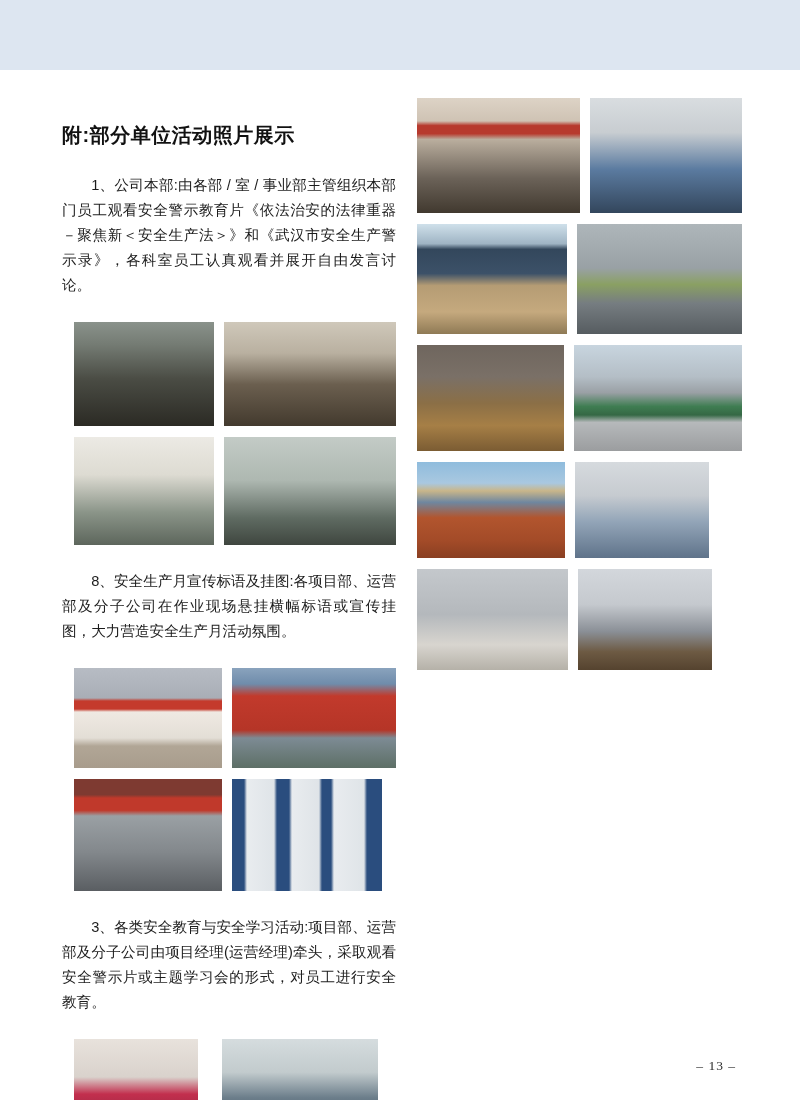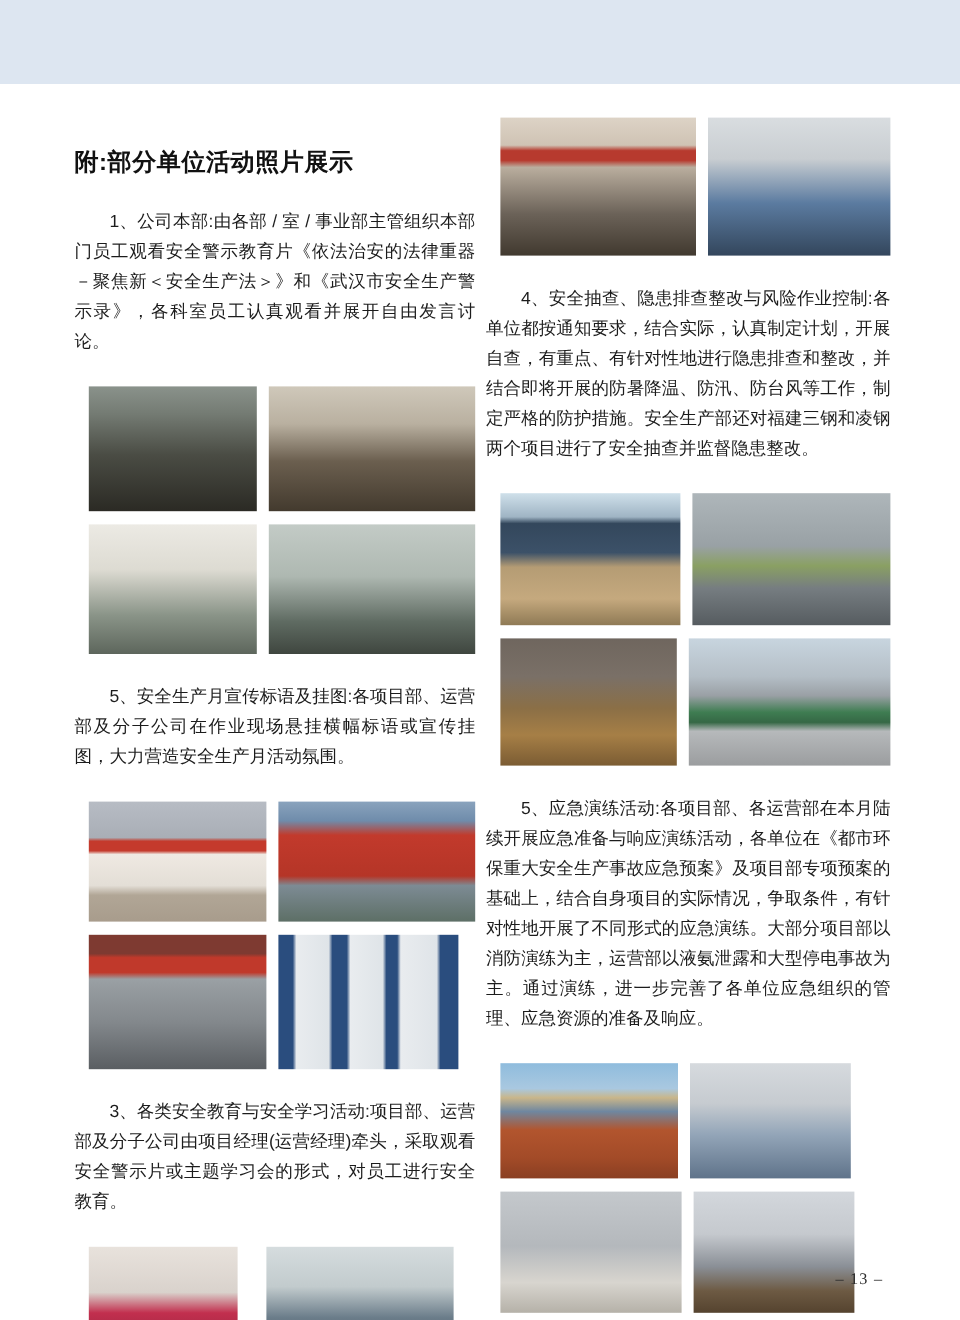--- a/index.html
+++ b/index.html
@@ -90,21 +90,21 @@
 
       <div class="prow">
         <div class="photo w140 h104" title="dark meeting room, staff watching safety film on wall screen" style="background: linear-gradient(rgb(138, 146, 139) 0%, rgb(116, 123, 115) 22%, rgb(74, 76, 68) 55%, rgb(43, 42, 36) 100%);"></div>
         <div class="photo grow h104" title="conference room, staff seated around long dark table" style="background: linear-gradient(rgb(207, 200, 186) 0%, rgb(185, 176, 160) 30%, rgb(107, 95, 79) 60%, rgb(67, 58, 46) 100%);"></div>
       </div>
       <div class="prow">
         <div class="photo w140 h108" title="office with bright windows, employees standing among desks" style="background: linear-gradient(rgb(236, 234, 228) 0%, rgb(221, 219, 210) 35%, rgb(138, 148, 136) 70%, rgb(93, 102, 92) 100%);"></div>
         <div class="photo grow h108" title="meeting room, staff watching projector screen" style="background: linear-gradient(rgb(195, 203, 198) 0%, rgb(174, 184, 177) 40%, rgb(95, 107, 98) 75%, rgb(63, 70, 63) 100%);"></div>
       </div>
 
-      <p class="body">5、安全生产月宣传标语及挂图:各项目部、运营部及分子公司在作业现场悬挂横幅标语或宣传挂图，大力营造安全生产月活动氛围。</p>
+      <p class="body">8、安全生产月宣传标语及挂图:各项目部、运营部及分子公司在作业现场悬挂横幅标语或宣传挂图，大力营造安全生产月活动氛围。</p>
 
       <div class="prow">
         <div class="photo w148 h100" title="white site building with red safety-month banner under grey sky" style="background: linear-gradient(rgb(183, 188, 196) 0%, rgb(169, 174, 182) 30%, rgb(196, 58, 44) 33%, rgb(196, 58, 44) 41%, rgb(239, 233, 226) 44%, rgb(227, 222, 214) 70%, rgb(177, 166, 150) 78%, rgb(168, 156, 140) 100%);"></div>
         <div class="photo grow h100" title="blue-framed propaganda bulletin board with red posters" style="background: linear-gradient(rgb(138, 163, 189) 0%, rgb(111, 140, 171) 16%, rgb(194, 58, 44) 28%, rgb(181, 53, 39) 62%, rgb(125, 139, 148) 70%, rgb(93, 111, 102) 100%);"></div>
       </div>
       <div class="prow">
         <div class="photo w148 h112" title="industrial worksite with red slogan banner on steel structure" style="background: linear-gradient(rgb(126, 58, 49) 0%, rgb(126, 58, 49) 14%, rgb(192, 57, 43) 17%, rgb(192, 57, 43) 28%, rgb(154, 160, 164) 33%, rgb(131, 136, 140) 65%, rgb(90, 94, 98) 100%);"></div>
         <div class="photo w150s h112" title="three white safety posters hung on deep blue wall" style="background: linear-gradient(90deg, rgb(42, 77, 126) 0%, rgb(42, 77, 126) 8%, rgb(233, 236, 239) 10%, rgb(223, 228, 232) 28%, rgb(42, 77, 126) 30%, rgb(42, 77, 126) 38%, rgb(233, 236, 239) 40%, rgb(223, 228, 232) 58%, rgb(42, 77, 126) 60%, rgb(42, 77, 126) 66%, rgb(233, 236, 239) 68%, rgb(223, 228, 232) 88%, rgb(42, 77, 126) 90%, rgb(42, 77, 126) 100%);"></div>
       </div>
 
@@ -116,32 +116,30 @@
       </div>
     </div>
 
     <div class="col-right">
 
       <div class="prow rt">
         <div class="photo w163 h115" title="education meeting hall with red banner and seated audience" style="background: linear-gradient(rgb(221, 211, 198) 0%, rgb(207, 195, 180) 20%, rgb(183, 58, 46) 24%, rgb(183, 58, 46) 31%, rgb(186, 174, 158) 36%, rgb(107, 98, 88) 70%, rgb(65, 57, 47) 100%);"></div>
         <div class="photo grow h115" title="workers in blue hard hats at pre-shift safety meeting" style="background: linear-gradient(rgb(217, 221, 224) 0%, rgb(200, 205, 209) 30%, rgb(91, 123, 160) 62%, rgb(51, 70, 92) 100%);"></div>
       </div>
 
-      <p class="body">4、安全抽查、隐患排查整改与风险作业控制:各单位都按通知要求，结合实际，认真制定计划，开展自查，有重点、有针对性地进行隐患排查和整改，并结合即将开展的防暑降温、防汛、防台风等工作，制定严格的防护措施。安全生产部还对福建三钢和凌钢两个项目进行了安全抽查并监督隐患整改。</p>
 
       <div class="prow">
         <div class="photo w150 h110" title="inspectors standing on dirt ground before dark factory buildings" style="background: linear-gradient(rgb(207, 224, 234) 0%, rgb(159, 180, 196) 18%, rgb(51, 71, 92) 23%, rgb(60, 81, 104) 45%, rgb(181, 156, 116) 56%, rgb(197, 169, 126) 80%, rgb(143, 122, 85) 100%);"></div>
         <div class="photo grow h110" title="helmeted workers with safety vests inside construction building" style="background: linear-gradient(rgb(174, 182, 186) 0%, rgb(153, 161, 165) 40%, rgb(138, 160, 99) 55%, rgb(118, 125, 129) 72%, rgb(86, 92, 96) 100%);"></div>
       </div>
       <div class="prow">
         <div class="photo w147 h106" title="scaffolding and earth mound at project construction site" style="background: linear-gradient(rgb(111, 102, 94) 0%, rgb(122, 112, 103) 30%, rgb(139, 111, 70) 55%, rgb(166, 127, 70) 76%, rgb(123, 92, 51) 100%);"></div>
         <div class="photo grow h106" title="plant building exterior with green safety netting" style="background: linear-gradient(rgb(200, 213, 223) 0%, rgb(180, 190, 198) 30%, rgb(154, 160, 165) 45%, rgb(63, 125, 82) 58%, rgb(53, 104, 69) 66%, rgb(182, 185, 187) 73%, rgb(155, 157, 159) 100%);"></div>
       </div>
 
-      <p class="body">5、应急演练活动:各项目部、各运营部在本月陆续开展应急准备与响应演练活动，各单位在《都市环保重大安全生产事故应急预案》及项目部专项预案的基础上，结合自身项目的实际情况，争取条件，有针对性地开展了不同形式的应急演练。大部分项目部以消防演练为主，运营部以液氨泄露和大型停电事故为主。通过演练，进一步完善了各单位应急组织的管理、应急资源的准备及响应。</p>
 
       <div class="prow">
         <div class="photo w148 h96" title="outdoor fire-drill on red soil with workers and extinguisher smoke" style="background: linear-gradient(rgb(143, 188, 221) 0%, rgb(169, 200, 224) 22%, rgb(201, 182, 138) 30%, rgb(111, 135, 160) 42%, rgb(178, 85, 46) 58%, rgb(163, 75, 40) 82%, rgb(138, 63, 34) 100%);"></div>
         <div class="photo w134 h96" title="operators in white helmets checking electrical control panel" style="background: linear-gradient(rgb(214, 218, 222) 0%, rgb(198, 203, 208) 35%, rgb(147, 165, 184) 62%, rgb(95, 115, 138) 100%);"></div>
       </div>
       <div class="prow">
         <div class="photo w151 h101" title="extinguisher practice drill beside grey concrete wall" style="background: linear-gradient(rgb(196, 200, 204) 0%, rgb(180, 184, 188) 45%, rgb(216, 213, 207) 75%, rgb(181, 177, 168) 100%);"></div>
         <div class="photo w134 h101" title="indoor emergency drill near yellow pipes and brown door" style="background: linear-gradient(rgb(211, 215, 220) 0%, rgb(197, 201, 206) 35%, rgb(138, 143, 150) 62%, rgb(109, 90, 67) 82%, rgb(85, 67, 47) 100%);"></div>
       </div>
     </div>

